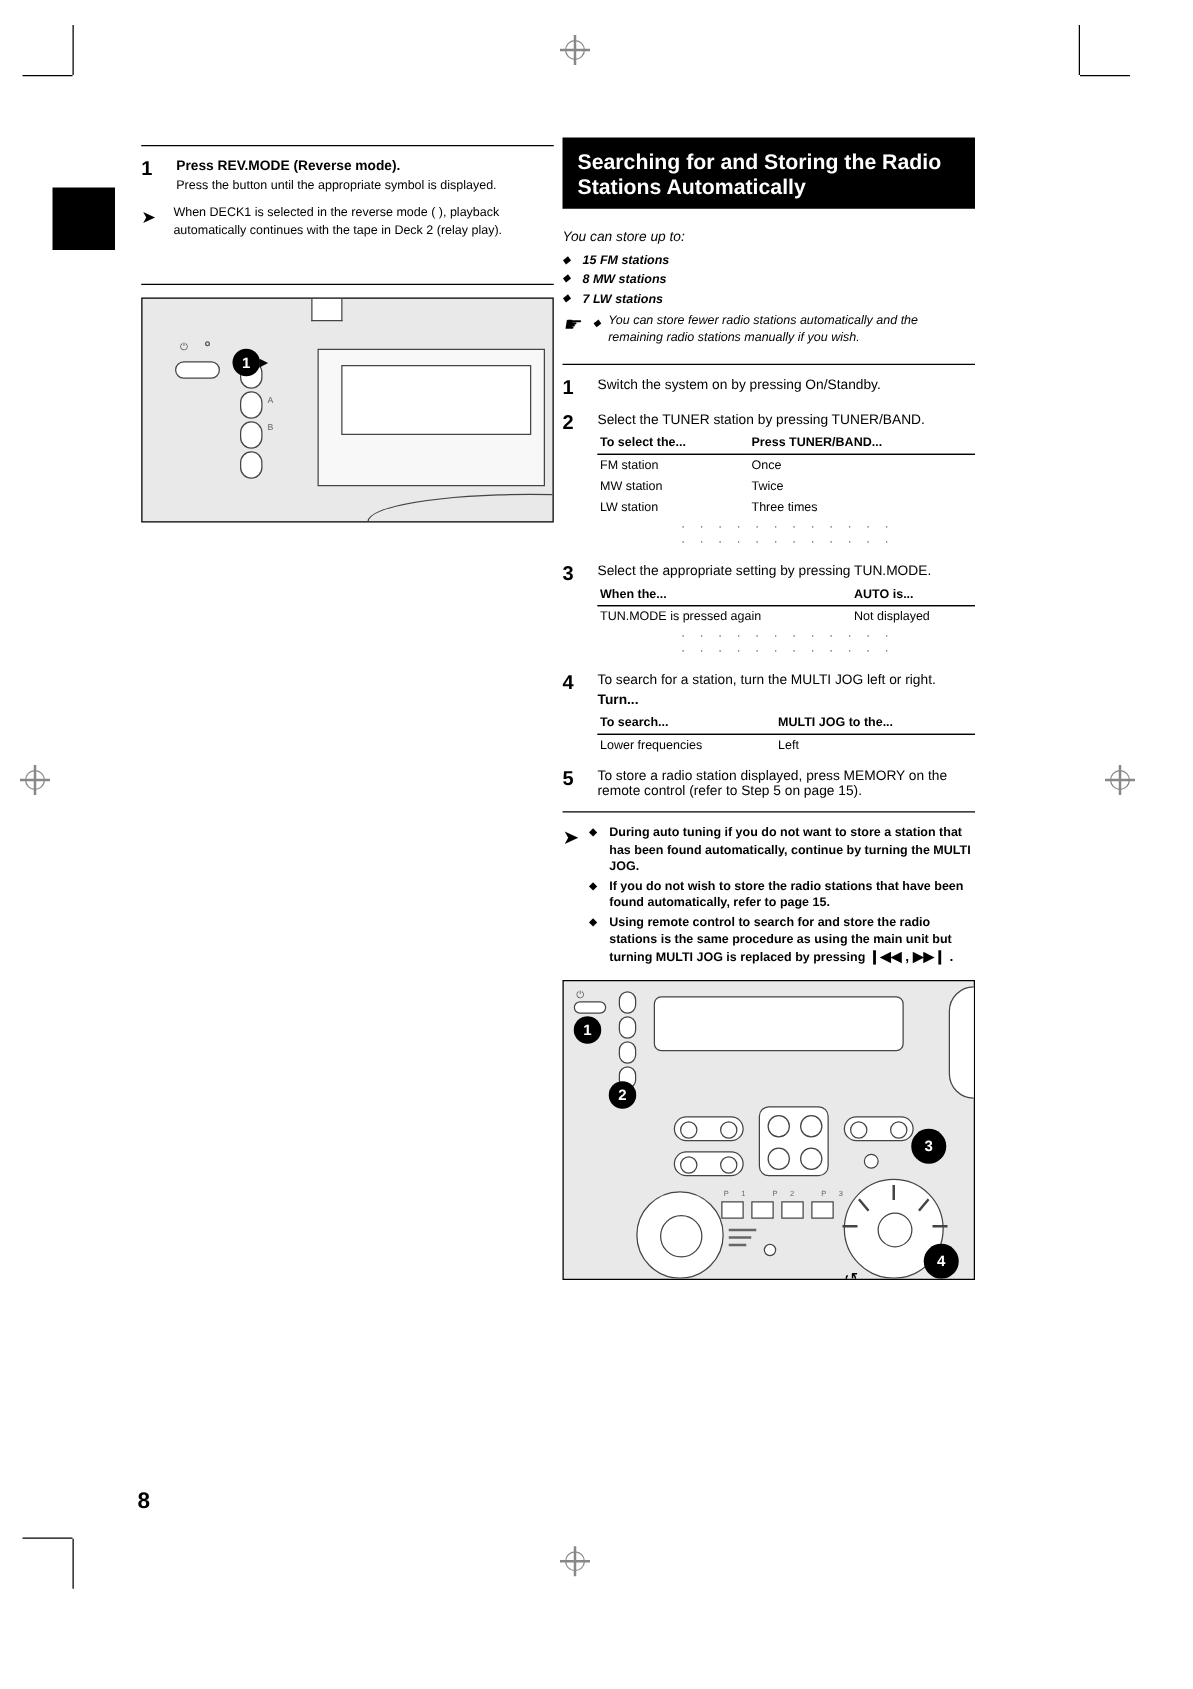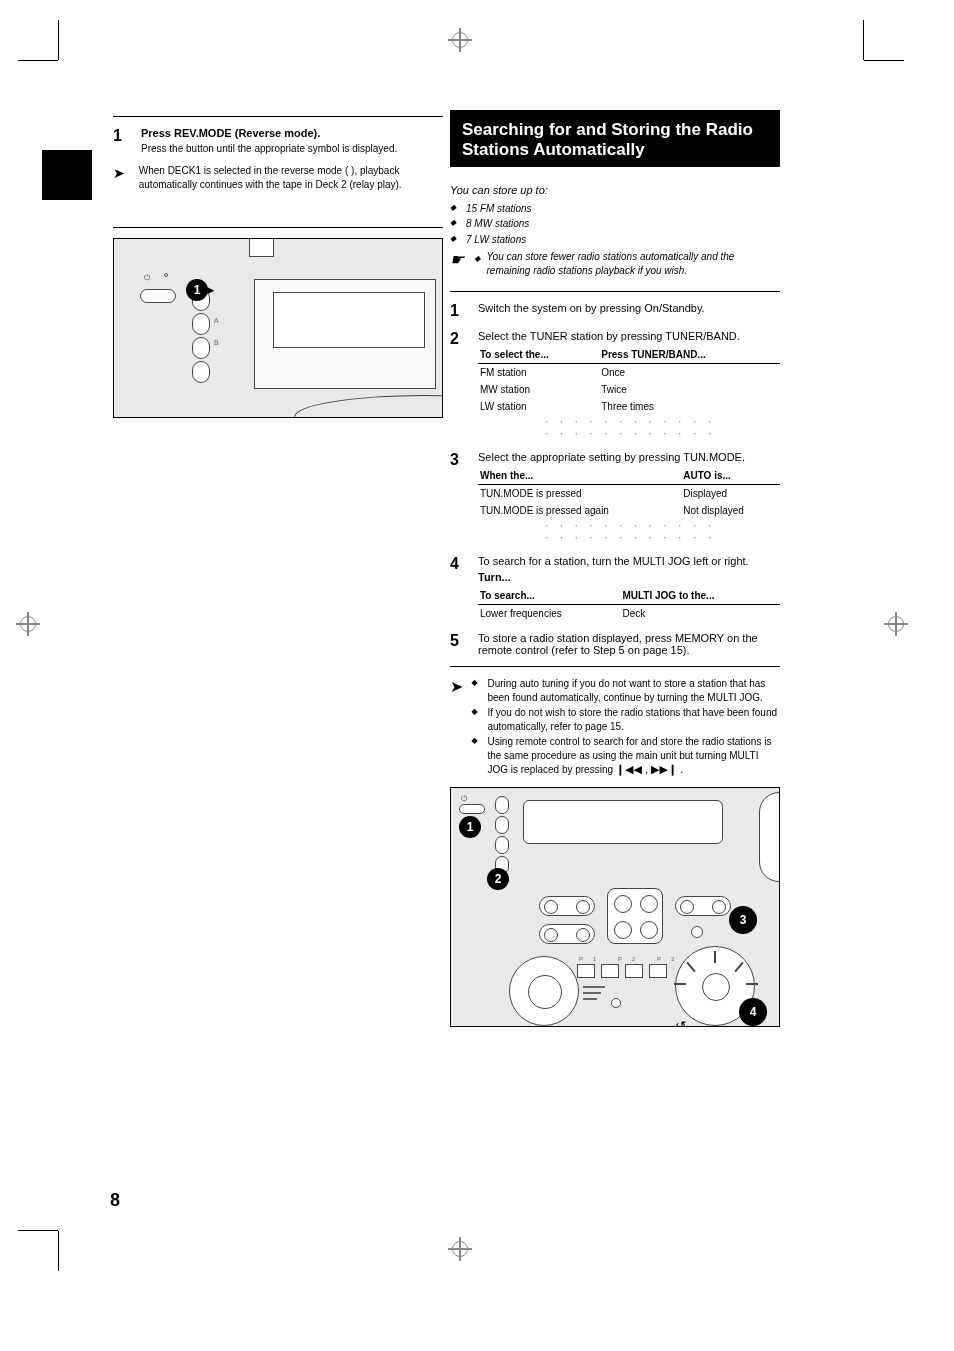--- a/index.html
+++ b/index.html
@@ -48,21 +48,21 @@
   .intro { font-style: italic; font-size:11px; margin-bottom:14px; }
   .rule { border-top:1px solid #000; margin: 6px 0 10px; }
   .note-icon { font-size:14px; margin-right:6px; display:inline-block; transform: translateY(1px); }
   .step { display:flex; gap:10px; margin-bottom:10px; }
   .step .num { font-size:16px; font-weight:bold; min-width:18px; }
   .step .body { flex:1; }
   .step .body .lead { font-size:11px; }
   .result { font-size:10px; margin-top:4px; }
   .mono-small { font-family: "Courier New", monospace; font-size:9px; color:#888; letter-spacing:2px; text-align:center; margin:2px 0; }
 
-  ul.diamond { list-style:none; padding-left:0; }
+  ul.diamond { list-style:none; padding-left:0;font-weight:bold; }
   ul.diamond > li { position:relative; padding-left:16px; margin-bottom:2px; font-size:10px; line-height:1.35; }
   ul.diamond > li::before { content:"◆"; position:absolute; left:0; top:1px; font-size:8px; }
   .hand { font-size:16px; margin-right:4px; }
 
   table.mini { width:100%; border-collapse:collapse; font-size:10px; margin-top:4px; }
   table.mini th, table.mini td { text-align:left; padding:3px 2px; }
   table.mini thead th { border-bottom:1px solid #000; font-weight:bold; }
 
   .press-label { font-size:11px; font-weight:bold; margin:4px 0 2px; }
   .row-line { border-top:1px solid #000; margin:2px 0 6px; }
@@ -164,21 +164,21 @@
 
   <p class="intro" style="margin-bottom:4px;">You can store up to:</p>
   <ul class="diamond" style="font-style:italic; margin-bottom:4px;">
     <li>15 FM stations</li>
     <li>8 MW stations</li>
     <li>7 LW stations</li>
   </ul>
   <div style="display:flex; gap:6px; align-items:flex-start; font-style:italic;">
     <span class="hand">☛</span>
     <span style="font-size:8px; margin-top:4px;">◆</span>
-    <p style="font-size:10px;">You can store fewer radio stations automatically and the remaining radio stations playback if you wish.</p>
+    <p style="font-size:10px;">You can store fewer radio stations automatically and the remaining radio stations manually if you wish.</p>
   </div>
   <div class="rule"></div>
 
   <div class="step">
     <div class="num">1</div>
     <div class="body">
         <div class="lead">Switch the system on by pressing On/Standby.</div>
       </div>
   </div>
 
@@ -218,24 +218,20 @@
     <div class="body">
       <div class="lead">Select the appropriate setting by pressing TUN.MODE.</div>
       <table class="mini">
         <thead>
             <tr>
           <th>When the...</th>
           <th>AUTO is...</th>
         </tr>
           </thead>
         <tbody>
-          <tr>
-              <td>TUN.MODE is pressed</td>
-              <td>Displayed</td>
-            </tr>
           <tr>
               <td>TUN.MODE is pressed again</td>
               <td>Not displayed</td>
             </tr>
         </tbody>
       </table>
       <div class="mono-small">· · · · · · · · · · · ·</div>
       <div class="mono-small">· · · · · · · · · · · ·</div>
     </div>
   </div>
@@ -248,21 +244,21 @@
       <table class="mini">
         <thead>
             <tr>
           <th>To search...</th>
           <th>MULTI JOG to the...</th>
         </tr>
           </thead>
         <tbody>
           <tr>
               <td>Lower frequencies</td>
-              <td>Deck</td>
+              <td>Left</td>
             </tr>
         </tbody>
       </table>
     </div>
   </div>
 
   <div class="step" style="margin-top:4px;">
     <div class="num">5</div>
     <div class="body">
         <div class="lead">To store a radio station displayed, press MEMORY on the remote control (refer to Step 5 on page 15).</div>

